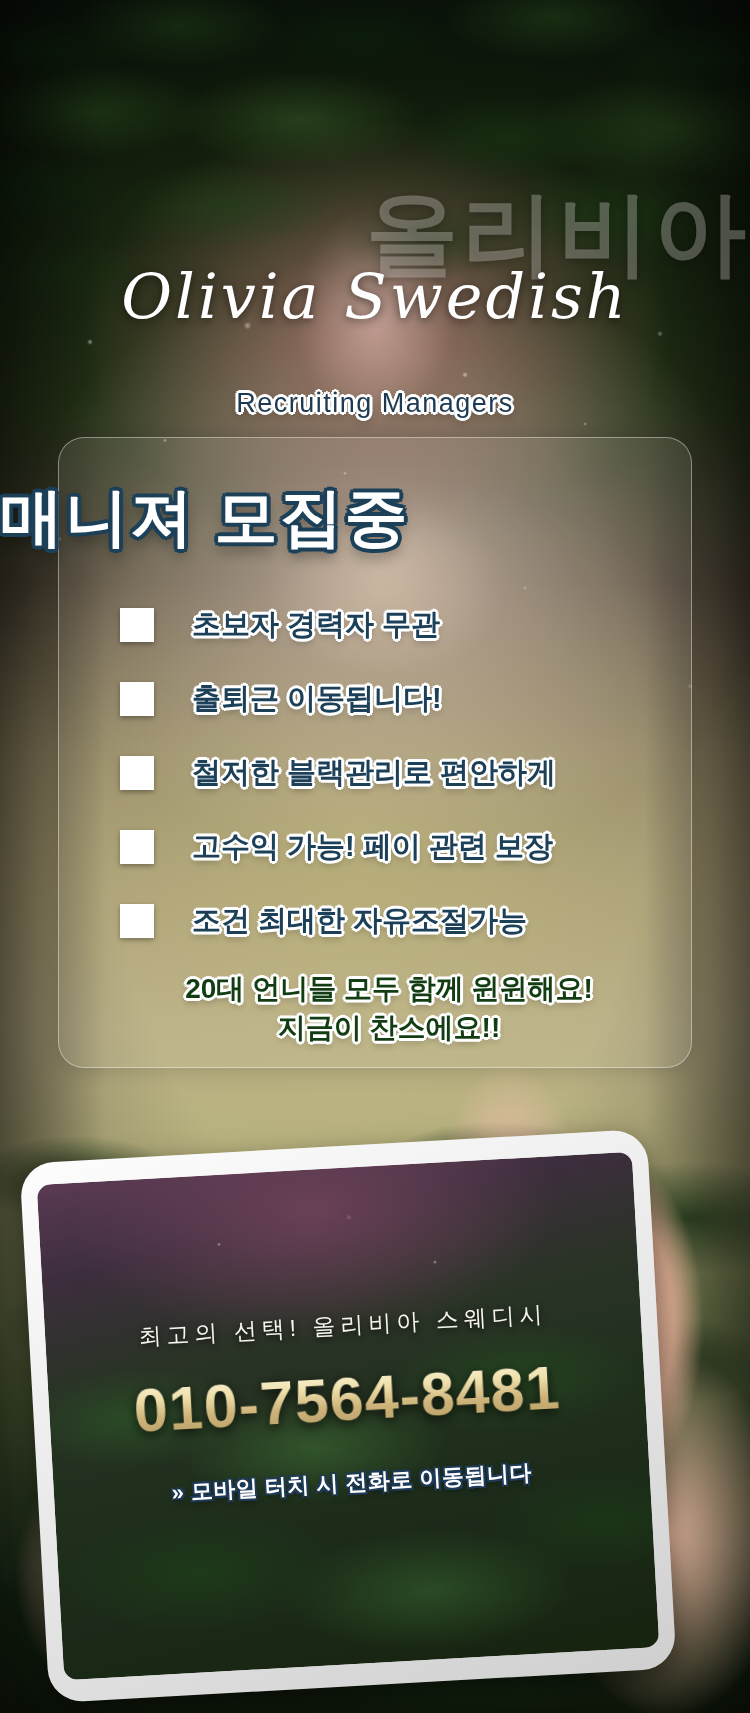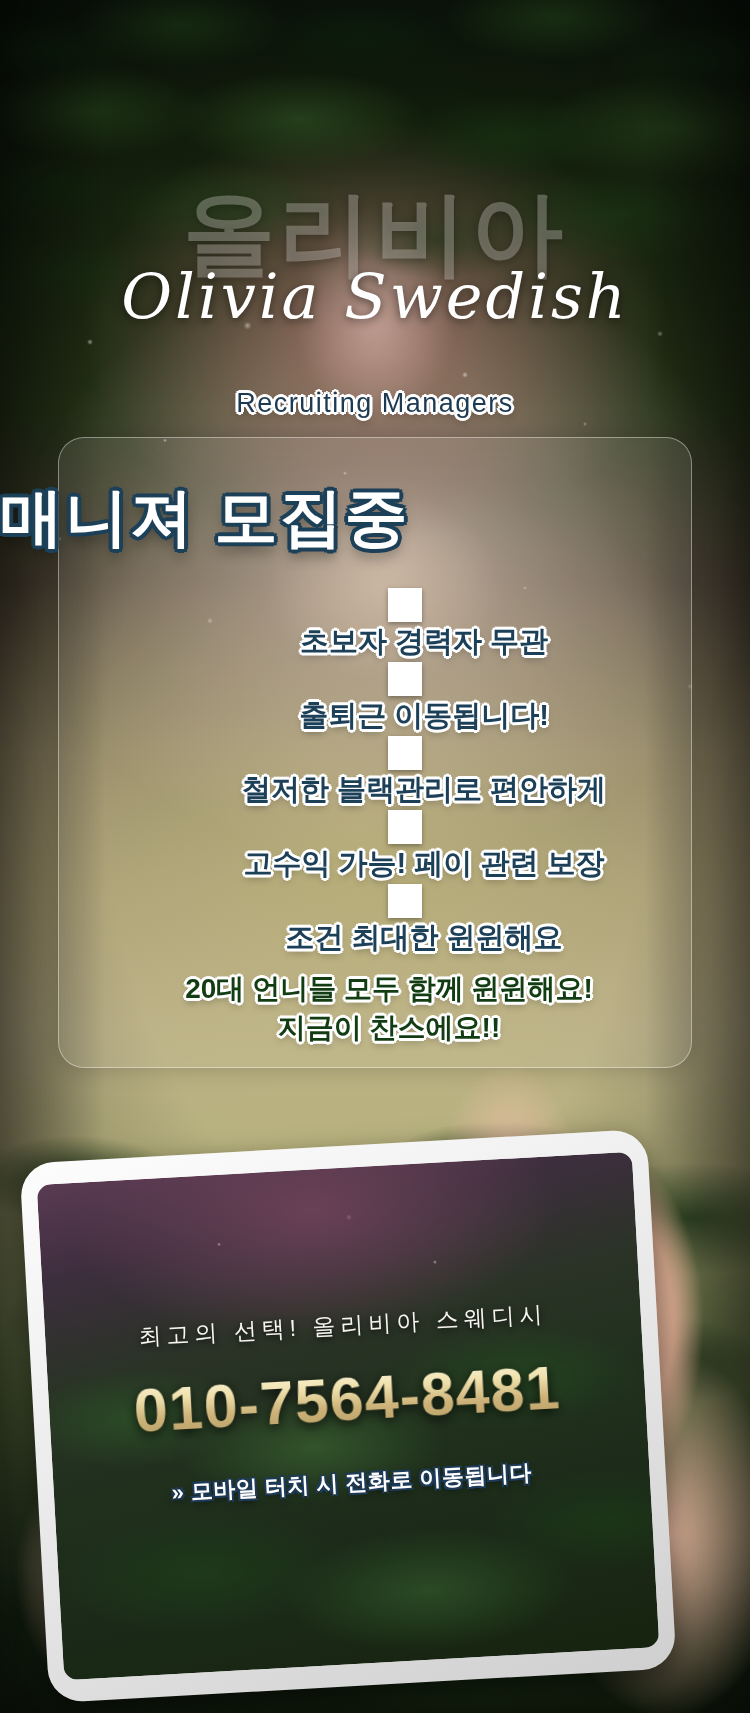--- a/index.html
+++ b/index.html
@@ -104,21 +104,21 @@
   .top-line{
     font-size:26px; font-weight:bold; letter-spacing:1px;
     color:#f2efe6; line-height:1.35;
     text-shadow:
       0 0 3px rgba(0,0,0,.9), 0 2px 5px rgba(0,0,0,.85),
       -1px -1px 0 rgba(70,60,50,.8), 1px 1px 0 rgba(70,60,50,.8);
   }
 
   .watermark{
     position:absolute; top:172px; left:0; right:0;
-    text-align:center;
+    text-align:right;
     font-size:92px; font-weight:bold; letter-spacing:4px;
     color:rgba(236,232,226,.30);
     text-shadow:0 2px 8px rgba(0,0,0,.25);
     z-index:4; pointer-events:none;
   }
 
   .script-name{
     position:absolute; top:260px; left:0; right:0;
     text-align:center; z-index:6;
     font-family:"DejaVu Serif", serif;
@@ -160,21 +160,20 @@
       -4px 0 0 #1d4059, 4px 0 0 #1d4059, 0 -4px 0 #1d4059, 0 4px 0 #1d4059,
       0 8px 14px rgba(0,0,0,.45);
   }
 
   .bullets{
     position:absolute; top:588px; left:120px; right:60px; z-index:8;
   }
   .bullet-row{
     display:flex; align-items:center;
     height:74px;
-    flex-direction:column;
   }
   .bullet-box{
     width:34px; height:34px; background:#ffffff; flex:0 0 auto;
     box-shadow:0 2px 5px rgba(0,0,0,.35);
   }
   .bullet-text{
     margin-left:38px;
     font-size:29px; font-weight:bold; letter-spacing:0px;
     color:#1d4059;
     text-shadow:
@@ -309,21 +308,21 @@
       <span class="bullet-text">철저한 블랙관리로 편안하게</span>
     </div>
 
     <div class="bullet-row">
       <span class="bullet-box"></span>
       <span class="bullet-text">고수익 가능! 페이 관련 보장</span>
     </div>
 
     <div class="bullet-row">
       <span class="bullet-box"></span>
-      <span class="bullet-text">조건 최대한 윈윈해요</span>
+      <span class="bullet-text">조건 최대한 자유조절가능</span>
     </div>
 
   </div>
 
   <div class="closing">
     <div class="closing-line">20대 언니들 모두 함께 윈윈해요!</div>
     <div class="closing-line">지금이 찬스에요!!</div>
   </div>
 
   <div class="hand"></div>

